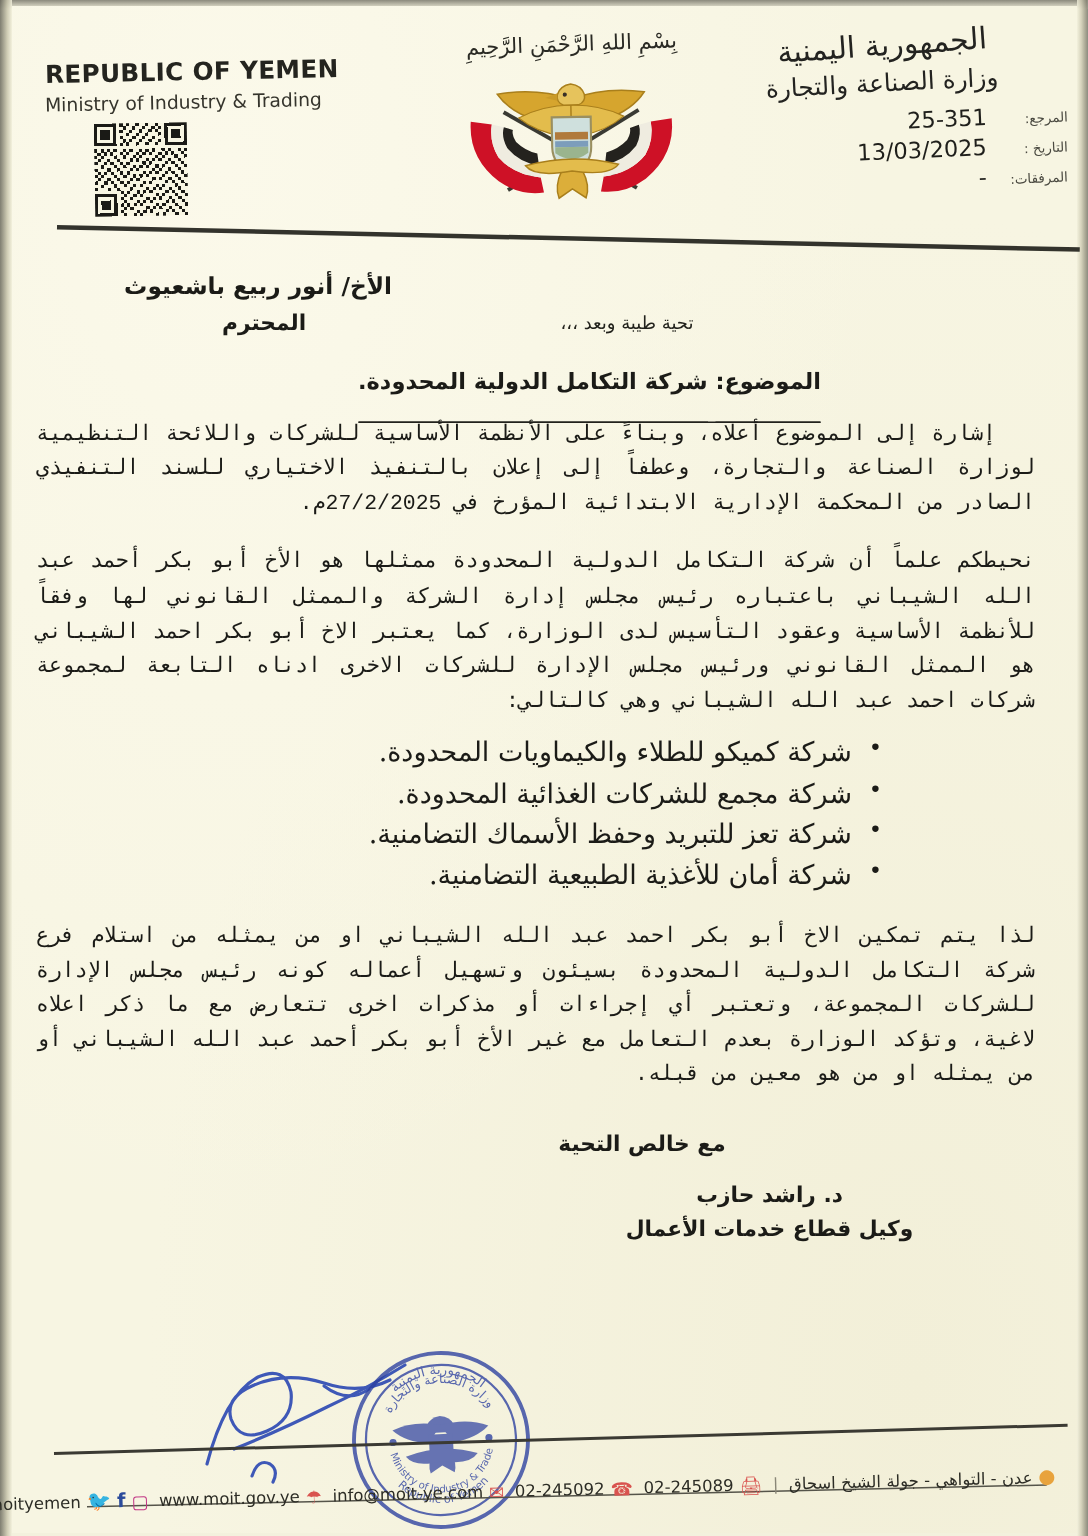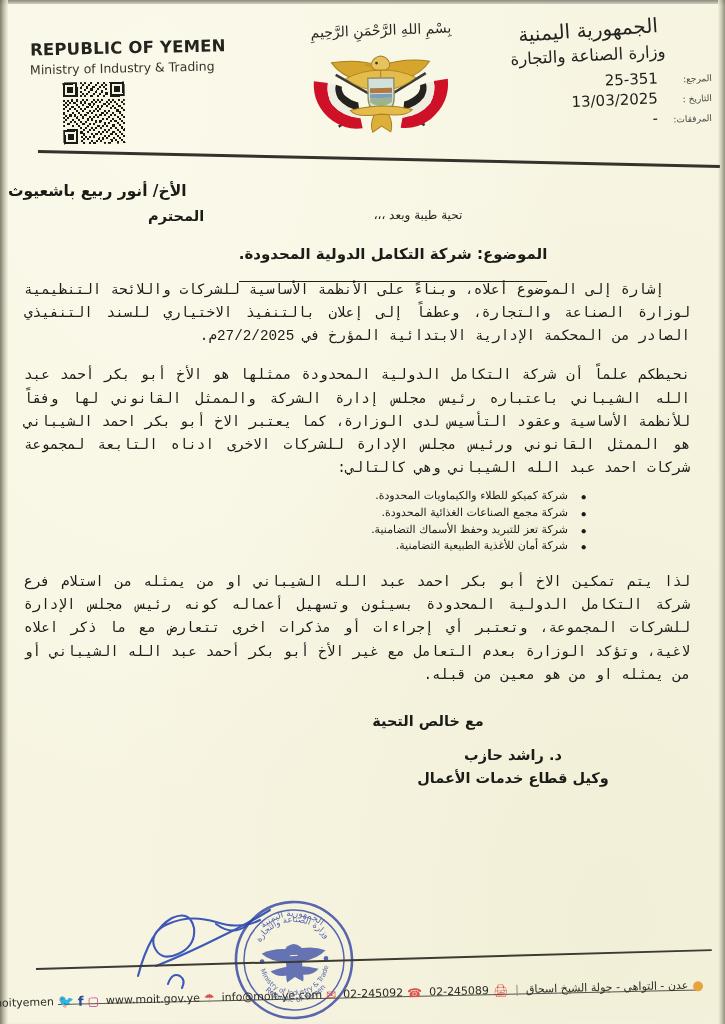--- a/index.html
+++ b/index.html
@@ -162,21 +162,21 @@
   
   .body-area {
     position: absolute;
     left: 8px; top: 160px;
     width: 710px;
     direction: rtl;
     color: #1b1b17;
   }
   .addressee {
     margin: 22px 72px 0 0;
-    text-align: left;
+    text-align: center;
     padding-right: 310px;
   }
   .addressee .l1 {
     font-size: 15.5px;
     font-weight: bold;
     margin-bottom: 7px;
     white-space: nowrap;
   }
   .addressee .l2 {
     font-size: 14.5px;
@@ -219,21 +219,21 @@
   }
   .para.first {
     text-indent: 26px;
   }
   .company-list {
     margin: 8px 130px 0 60px;
     padding: 0;
     list-style: none;
   }
   .company-list li {
-    font-size: 11px;
+    font-size: 18px;
     line-height: 1.52;
     font-family: "DejaVu Serif", "Liberation Serif", serif;
     position: relative;
     padding-right: 20px;
     text-align: right;
   }
   .company-list li::before {
     content: "\2022";
     position: absolute;
     right: 0;
@@ -470,21 +470,21 @@
         <span>الموضوع:</span>
         <span>شركة التكامل الدولية المحدودة.</span>
       </span>
     </div>
 
     <p class="para first">إشارة إلى الموضوع أعلاه، وبناءً على الأنظمة الأساسية للشركات واللائحة التنظيمية لوزارة الصناعة والتجارة، وعطفاً إلى إعلان بالتنفيذ الاختياري للسند التنفيذي الصادر من المحكمة الإدارية الابتدائية المؤرخ في 27/2/2025م.</p>
     <p class="para">نحيطكم علماً أن شركة التكامل الدولية المحدودة ممثلها هو الأخ أبو بكر أحمد عبد الله الشيباني باعتباره رئيس مجلس إدارة الشركة والممثل القانوني لها وفقاً للأنظمة الأساسية وعقود التأسيس لدى الوزارة، كما يعتبر الاخ أبو بكر احمد الشيباني هو الممثل القانوني ورئيس مجلس الإدارة للشركات الاخرى ادناه التابعة لمجموعة شركات احمد عبد الله الشيباني وهي كالتالي:</p>
 
     <ul class="company-list">
       <li>شركة كميكو للطلاء والكيماويات المحدودة.</li>
-      <li>شركة مجمع الصناعات الغذائية المحدودة.</li>
+      <li>شركة مجمع للشركات الغذائية المحدودة.</li>
       <li>شركة تعز للتبريد وحفظ الأسماك التضامنية.</li>
       <li>شركة أمان للأغذية الطبيعية التضامنية.</li>
     </ul>
 
     <p class="para">لذا يتم تمكين الاخ أبو بكر احمد عبد الله الشيباني او من يمثله من استلام فرع شركة التكامل الدولية المحدودة بسيئون وتسهيل أعماله كونه رئيس مجلس الإدارة للشركات المجموعة، وتعتبر أي إجراءات أو مذكرات اخرى تتعارض مع ما ذكر اعلاه لاغية، وتؤكد الوزارة بعدم التعامل مع غير الأخ أبو بكر أحمد عبد الله الشيباني أو من يمثله او من هو معين من قبله.</p>
 
     <div class="closing">مع خالص التحية</div>
 
     <div class="signature">
       <div class="sig-name">د. راشد حازب</div>

